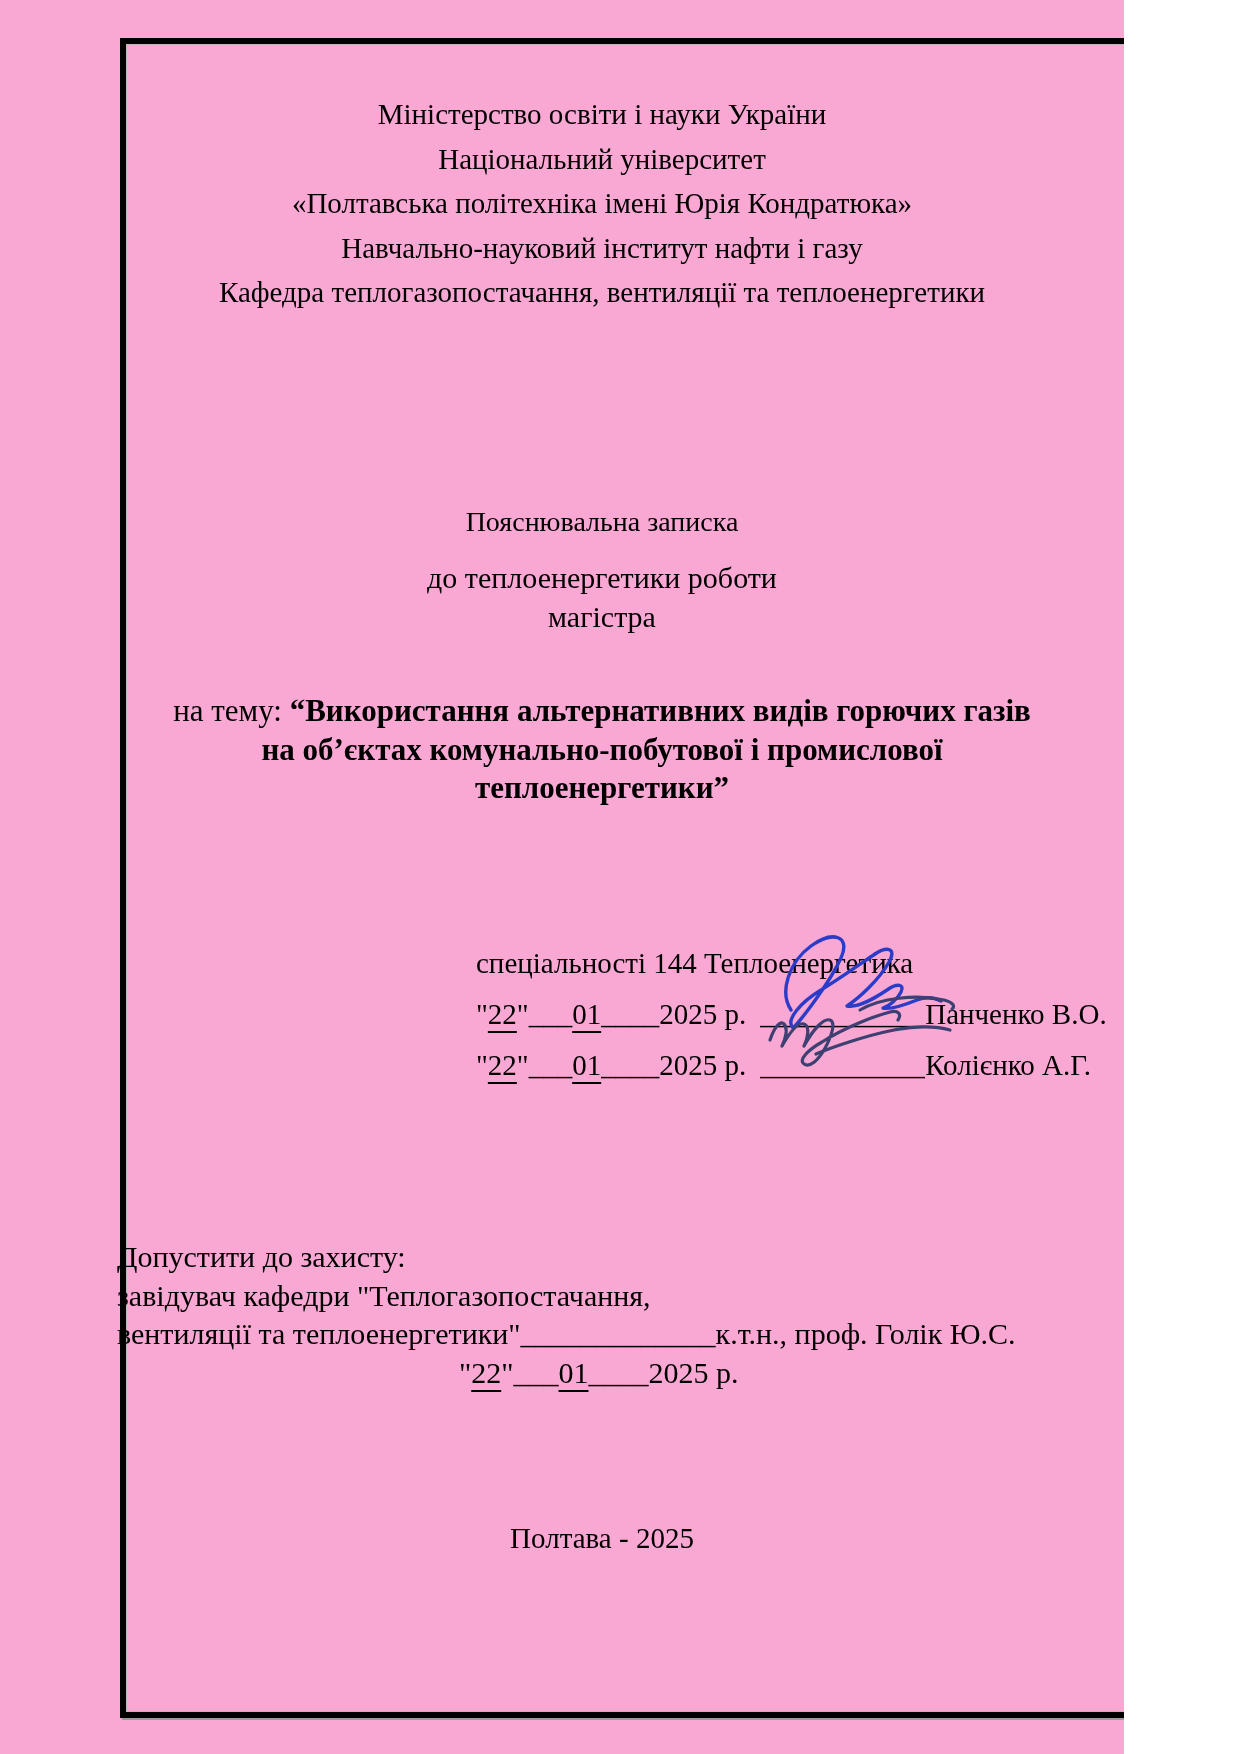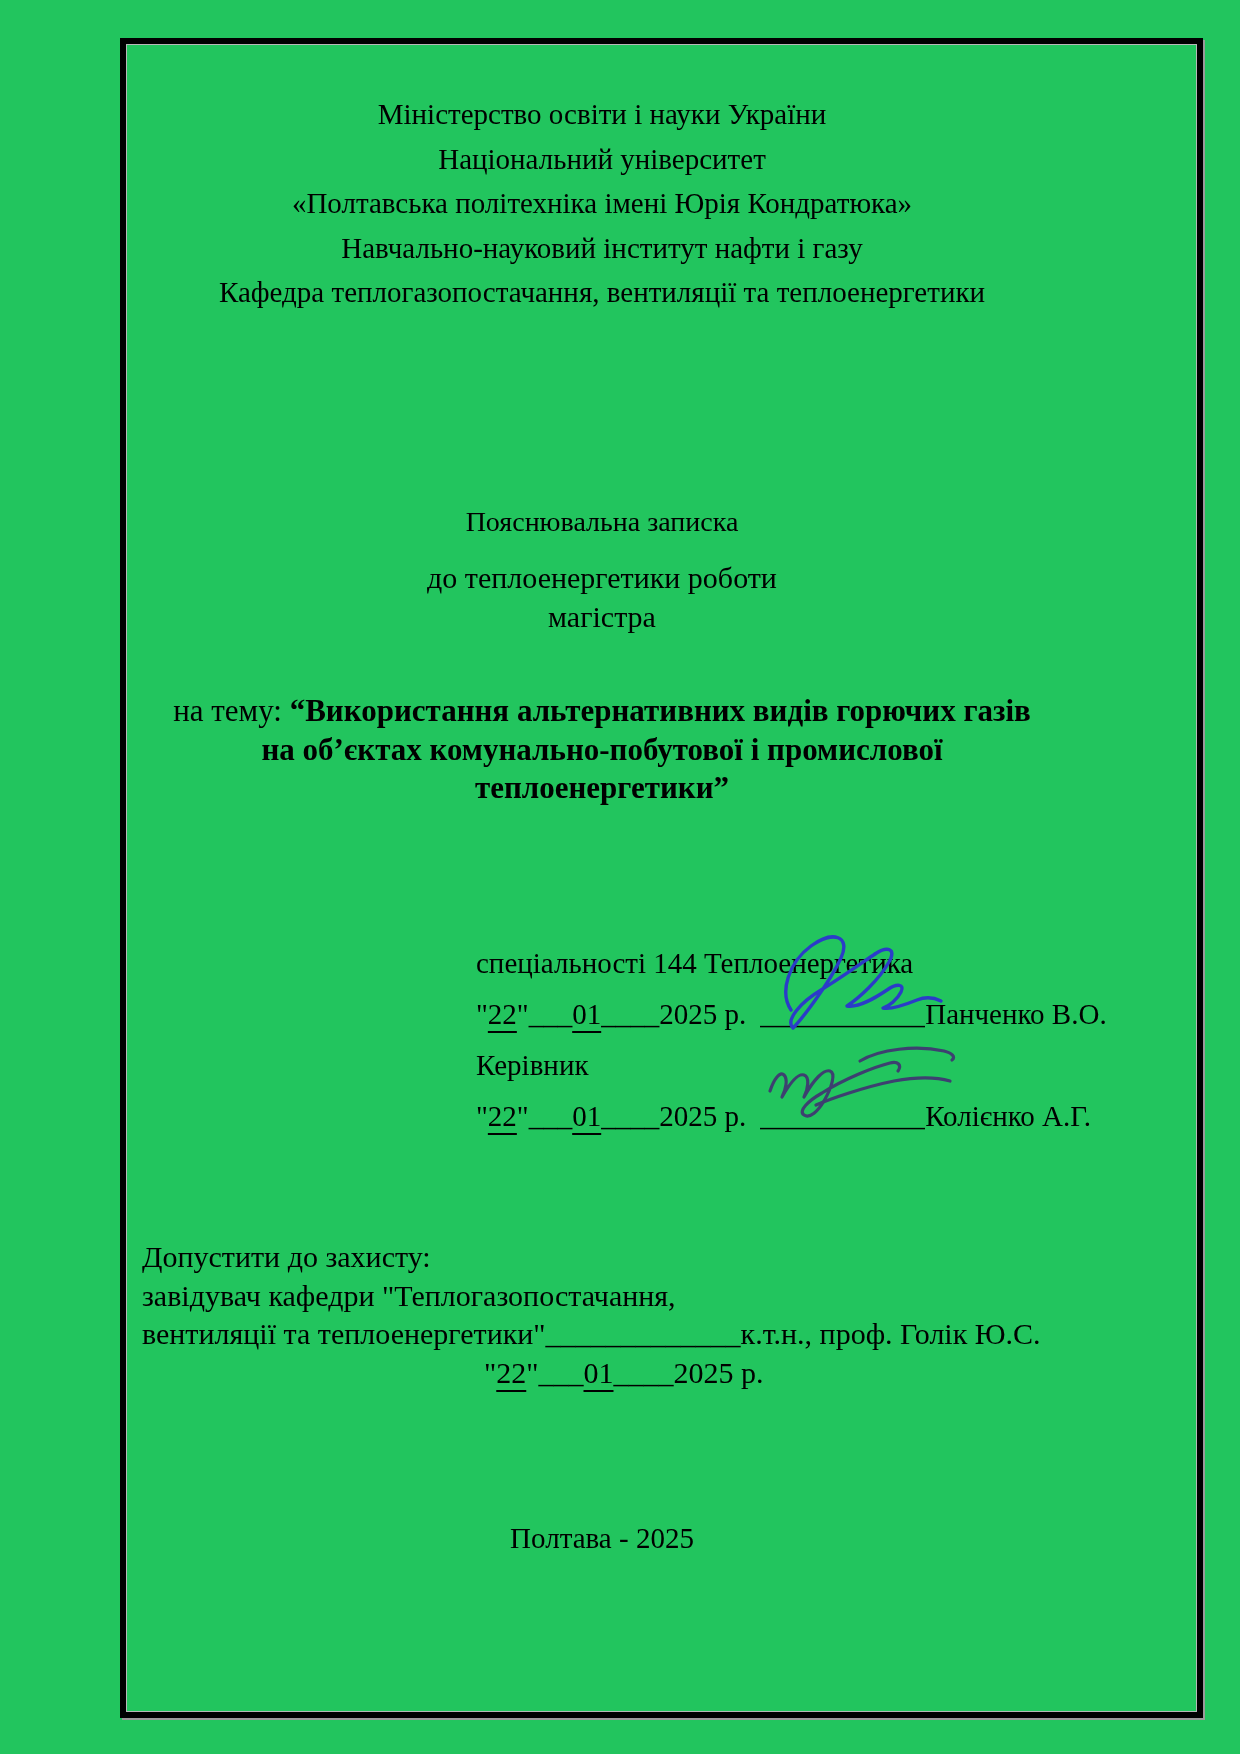--- a/index.html
+++ b/index.html
@@ -1,19 +1,19 @@
 <!DOCTYPE html>
 <html lang="uk"><head>
 <meta charset="utf-8">
 <style>
   html,body{margin:0;padding:0;background:#ffffff;}
   .page{
     position:relative;
-    width:1240px;height:1754px;
-    background:#22c55e;
+    width:1124px;height:1754px;
+    background:#f9a8d4;
     font-family:"Liberation Serif","DejaVu Serif",serif;
     color:#000;
     overflow:hidden;
   }
   .frame{
     position:absolute;left:120px;top:38px;width:1083px;height:1680px;
     box-sizing:border-box;
     border:6px solid #000;
     box-shadow:inset 0 0 0 1px #b8b8b8, 2px 2px 0 0 #9a9a9a;
   }
@@ -24,21 +24,21 @@
   .doc-sub{font-size:30px;line-height:39px;}
   .theme-block{top:692px;font-size:31px;line-height:38.5px;}
   .theme-bold{font-weight:bold;}
   .executor-block{position:absolute;left:476px;top:938px;font-size:29px;line-height:51px;white-space:nowrap;}
   .exec-row{position:relative;height:51px;}
   .u{text-decoration:underline;text-underline-offset:7px;text-decoration-thickness:2px;}
   .blank{letter-spacing:0.5px;margin:0 0 0 14px;}
   .sig{position:absolute;pointer-events:none;}
   .sig1{left:295px;top:-57px;}
   .sig2{left:288px;top:-52px;}
-  .admission-block{position:absolute;left:142px;top:1238px;font-size:30px;line-height:38.5px;white-space:nowrap;}
+  .admission-block{position:absolute;left:117px;top:1238px;font-size:30px;line-height:38.5px;white-space:nowrap;}
   .adm-name{}
   .adm-date{padding-left:342px;}
   .city-line{top:1522px;font-size:29px;}
 </style>
 </head>
 <body>
 
 <div class="page">
 
   <div class="frame"></div>
@@ -69,21 +69,20 @@
     <div class="exec-row">
       <span>"</span><span class="u">22</span><span>"</span><span>___</span><span class="u">01</span><span>____</span><span>2025 р.</span><span class="blank">___________</span><span>Панченко В.О.</span>
       <svg class="sig sig1" width="178" height="100" viewBox="0 0 178 100">
         <g fill="none" stroke-width="3.4" stroke-linecap="round" stroke-linejoin="round" stroke="#2b3cc8">
           <path d="M20,78 C8,60 18,30 40,14 C62,-2 80,4 70,26 C58,52 30,88 22,96 C14,88 30,70 50,58 C70,46 92,30 104,22" stroke="#2b3cc8"></path>
           <path d="M104,22 C116,14 126,16 118,30 C108,48 88,66 76,74 C88,76 104,66 116,58 C126,51 134,52 130,60 C126,68 118,74 112,76 C120,78 136,72 146,68 C156,64 164,66 170,69" stroke="#2b3cc8"></path>
         </g>
       </svg>
     </div>
 
-    <div class="exec-row">Керівник</div>
 
     <div class="exec-row">
       <span>"</span><span class="u">22</span><span>"</span><span>___</span><span class="u">01</span><span>____</span><span>2025 р.</span><span class="blank">___________</span><span>Колієнко А.Г.</span>
       <svg class="sig sig2" width="200" height="88" viewBox="0 0 200 88">
         <g fill="none" stroke-width="3.2" stroke-linecap="round" stroke-linejoin="round" stroke="#3d4070">
           <path d="M6,52 C10,40 16,32 20,36 C24,40 22,50 18,58 C26,44 34,34 40,36 C46,38 44,50 40,58 C50,40 60,30 66,32 C72,34 68,48 60,62 C54,72 46,80 40,76 C34,72 44,62 58,54 C80,40 110,28 126,24 C134,22 138,26 134,32" stroke="#3d4070"></path>
           <path d="M52,66 C66,60 100,48 130,42 C152,38 172,38 186,42" stroke="#3d4070"></path>
           <path d="M96,22 C116,10 152,6 180,12 C188,14 192,18 188,21" stroke="#3d4070"></path>
         </g>
       </svg>

